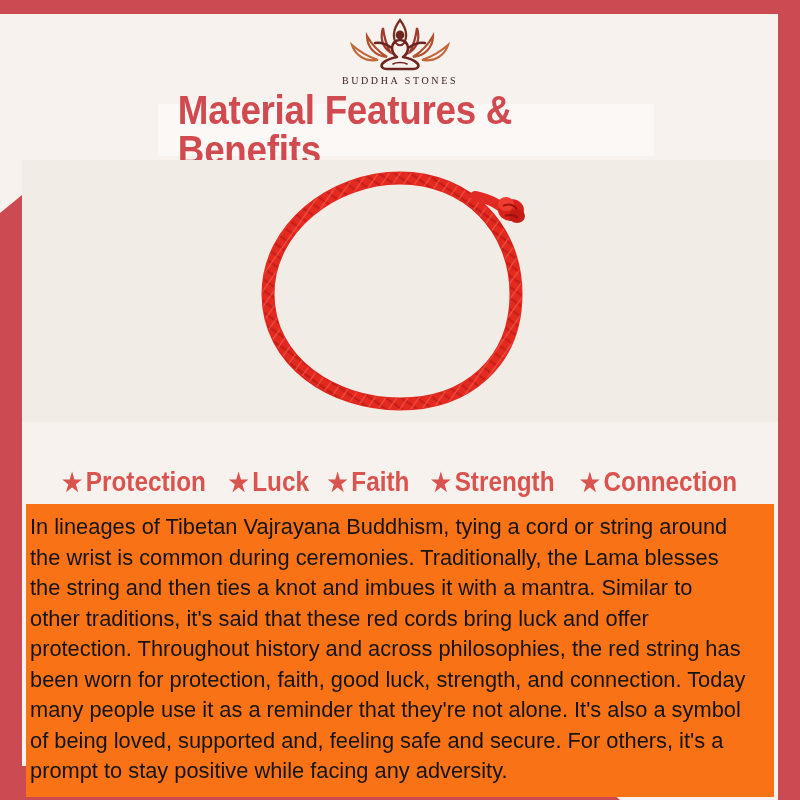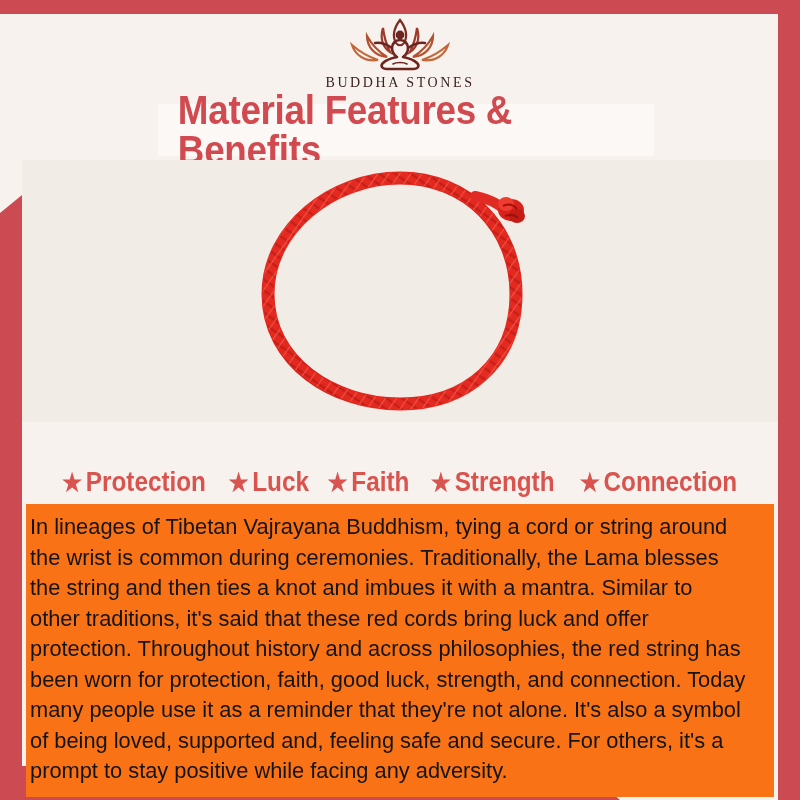--- a/index.html
+++ b/index.html
@@ -16,21 +16,21 @@
   .bar-right{position:absolute;right:0;top:0;width:22px;height:800px;background:#cc4a52;}
   .bar-left{position:absolute;left:0;top:195px;width:22px;height:605px;background:#cc4a52;
             clip-path:polygon(0 18px,22px 0,22px 605px,0 605px);}
   .bar-bottom{position:absolute;left:0;bottom:0;width:620px;height:34px;background:#cc4a52;
               clip-path:polygon(0 0,580px 0,620px 34px,0 34px);}
 
   
   .header{position:absolute;left:0;top:14px;width:800px;height:86px;
           display:flex;flex-direction:column;align-items:center;justify-content:flex-start;}
   .logo-mark{width:132px;height:60px;display:block;}
-  .logo-word{font-family:"Liberation Serif", serif;font-size:14px;letter-spacing:2.6px;
+  .logo-word{font-family:"Liberation Serif", serif;font-size:10px;letter-spacing:2.6px;
              color:#3b2320;margin-top:1px;font-weight:400;}
 
   
   .title-band{position:absolute;left:158px;top:104px;width:496px;height:52px;
               background:#fbf8f5;display:flex;align-items:center;justify-content:center;}
   .title-band h1{margin:0;font-size:40px;line-height:1;font-weight:bold;color:#d04a4f;
                  font-family:"Liberation Sans Narrow","Liberation Sans",sans-serif;
                  transform:scaleX(.92);transform-origin:center;letter-spacing:-0.3px;}
 
   

